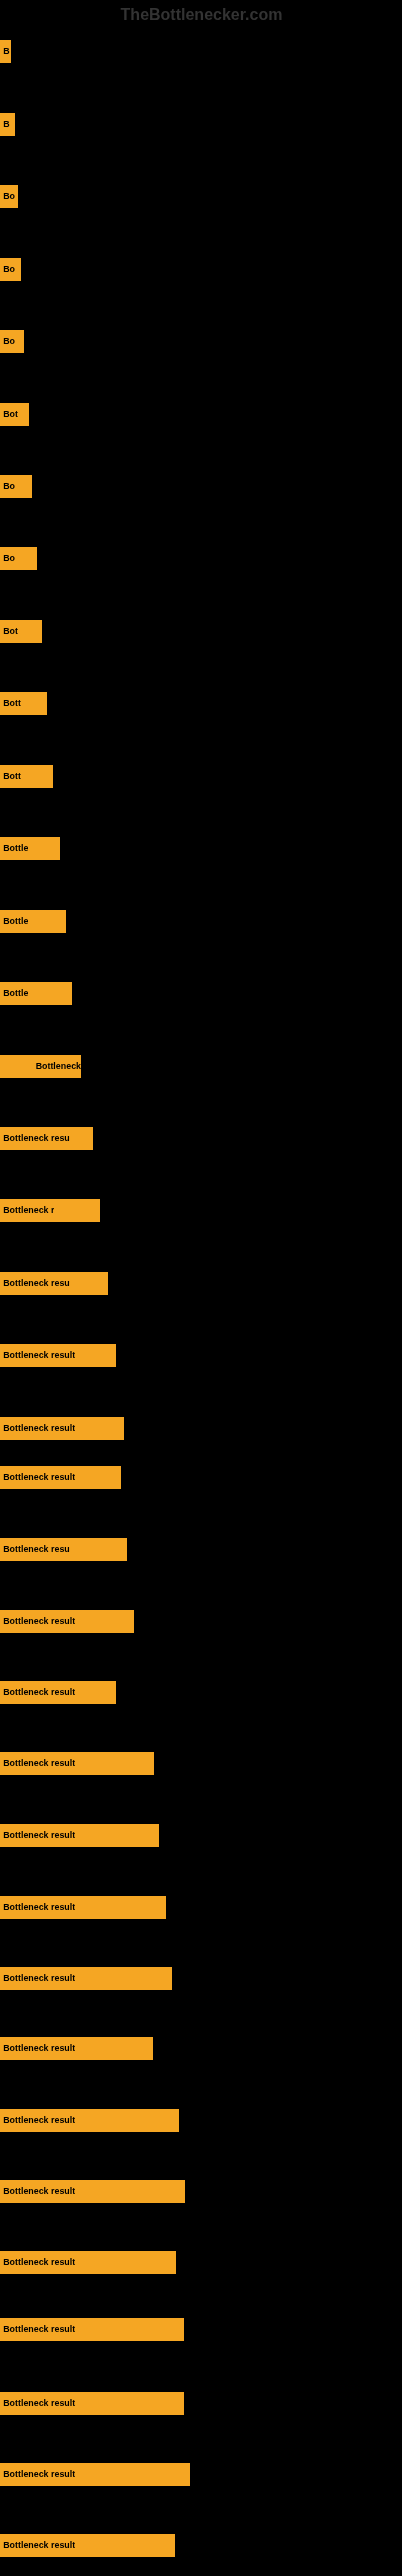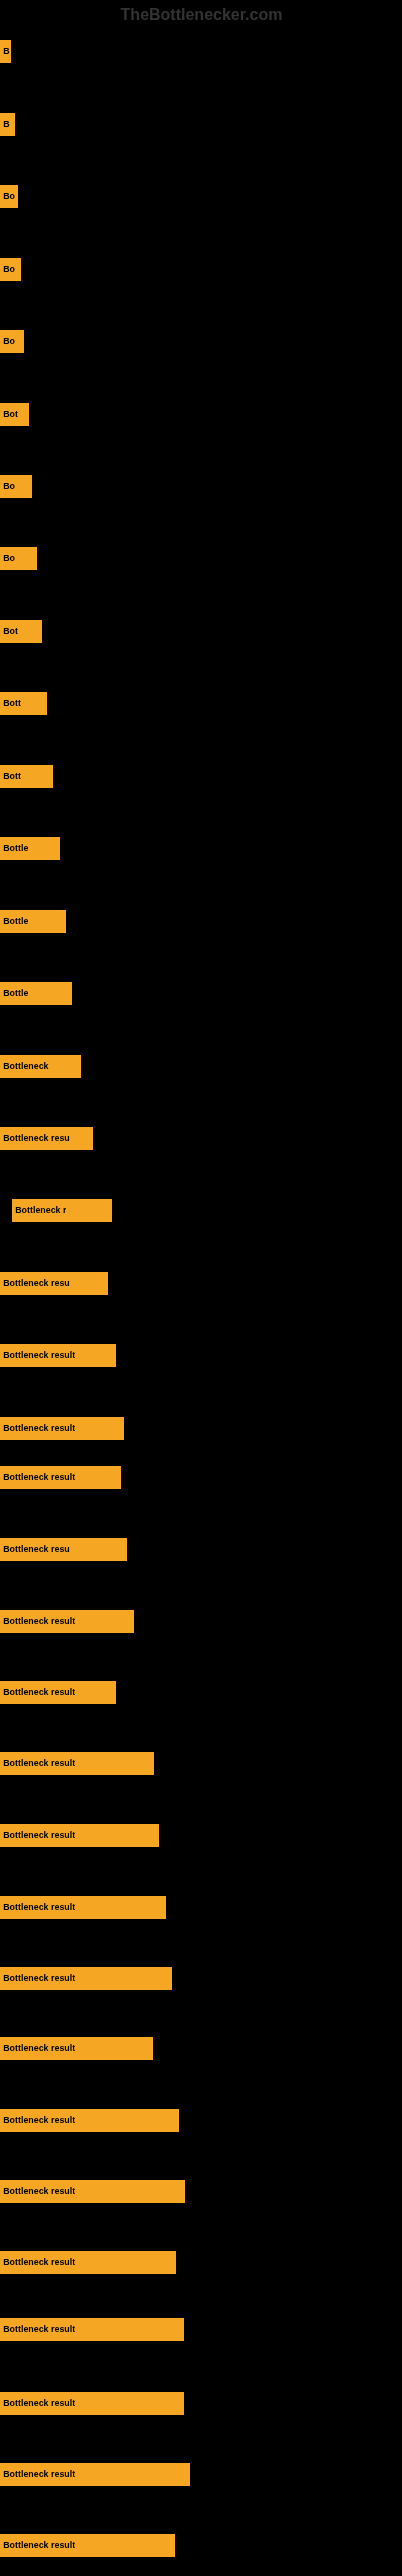--- a/index.html
+++ b/index.html
@@ -109,31 +109,31 @@
       <div class="bar" style="width: 66px;">
         <span class="bar-label">Bottle</span>
       </div>
     </div>
     <div class="bar-container" style="top: 982px;">
       <div class="bar" style="width: 72px;">
         <span class="bar-label">Bottle</span>
       </div>
     </div>
     <div class="bar-container" style="top: 1055px;">
-      <div class="bar" style="width: 81px;">
+      <div class="bar" style="width: 81px; justify-content: flex-end;">
         <span class="bar-label">Bottleneck</span>
       </div>
     </div>
     <div class="bar-container" style="top: 1127px;">
       <div class="bar" style="width: 93px;">
         <span class="bar-label">Bottleneck resu</span>
       </div>
     </div>
     <div class="bar-container" style="top: 1199px;">
-      <div class="bar" style="width: 100px; margin-left: 12px;">
+      <div class="bar" style="width: 100px;">
         <span class="bar-label">Bottleneck r</span>
       </div>
     </div>
     <div class="bar-container" style="top: 1272px;">
       <div class="bar" style="width: 108px;">
         <span class="bar-label">Bottleneck resu</span>
       </div>
     </div>
     <div class="bar-container" style="top: 1344px;">
       <div class="bar" style="width: 116px;">

